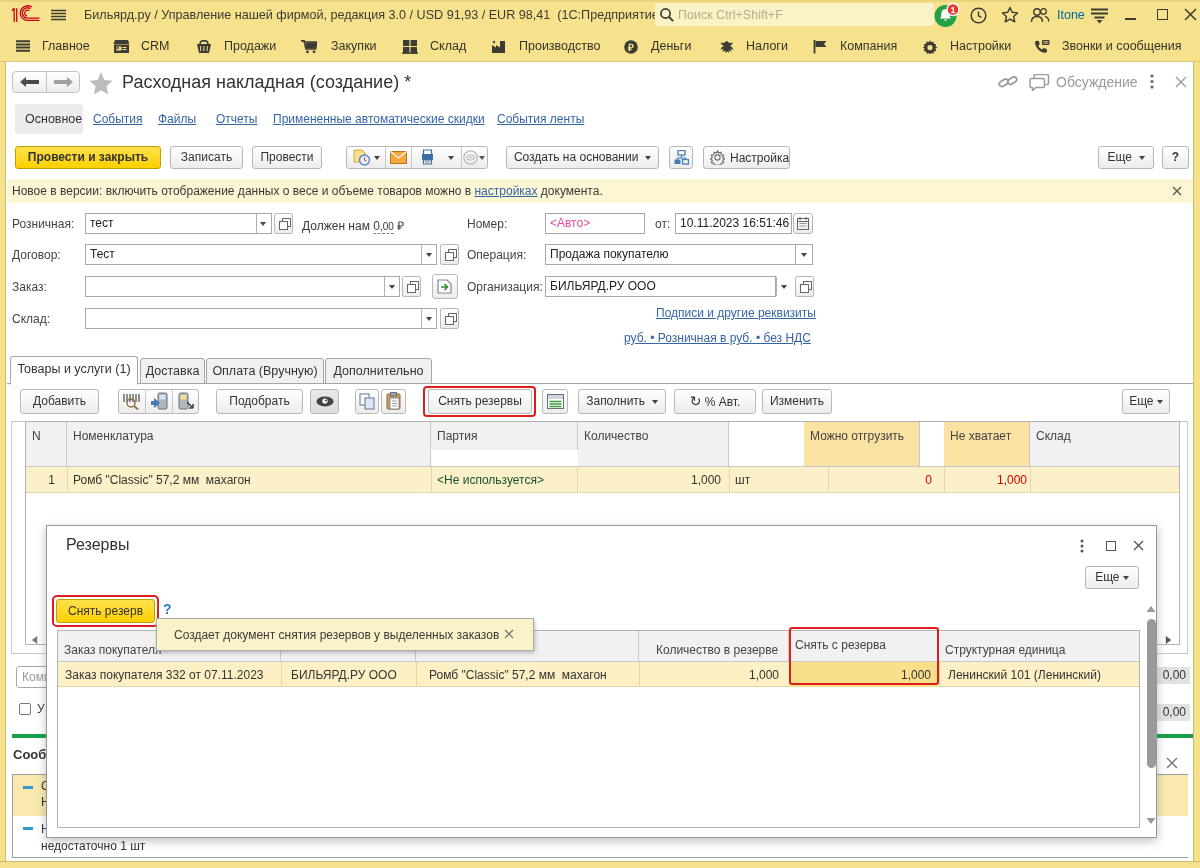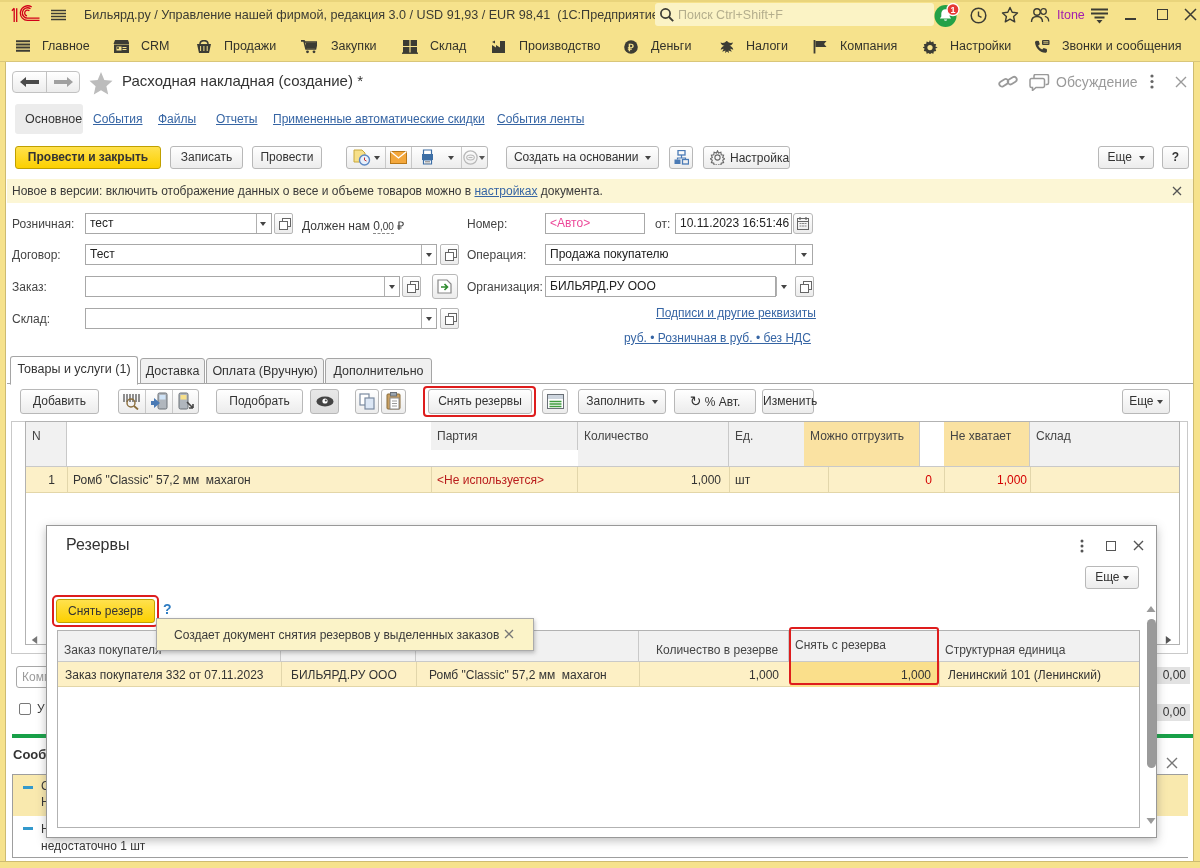--- a/index.html
+++ b/index.html
@@ -24,21 +24,21 @@
 .cellR{text-align:right}
 .mbtxt{top:39px;font-size:12.5px;color:#33332b}
 .mbi{top:40px;width:16px;height:14px}
 .ob{width:19px;height:21px;border-radius:2px}
 .ob::before{content:"";position:absolute;left:7px;top:4px;width:7px;height:7px;border:1px solid #666;background:#fff}
 .ob::after{content:"";position:absolute;left:4px;top:7px;width:7px;height:7px;border:1px solid #666;background:#fff}
 .tab{position:absolute;top:358px;height:26px;border:1px solid #a5a5a5;border-radius:3px 3px 0 0;background:#f0f0f0;font-size:12.5px;color:#333;text-align:center;line-height:25px}
 .hcell{position:absolute;background:#f1f1f1;border-right:1px solid #c9c9c9;font-size:12px;color:#444;padding:7px 0 0 6px}
 .rcell{position:absolute;font-size:12px;color:#333;padding:6px 6px 0 6px}
 .mcell{position:absolute;font-size:12px;color:#333}
-.rcell.gray{color:#b91c1c}
+.rcell.gray{color:#14532d}
 .rcell.red{color:#d40000}
 </style></head>
 <body>
 <div id="stage">
   <div class="abs" id="topbar"></div>
   <div class="abs" id="menubar"></div>
   <div class="abs" id="frameL"></div>
   <div class="abs" id="frameR"></div>
   <div class="abs" id="frameB"></div>
 
@@ -73,21 +73,21 @@
   </svg>
   <svg class="abs" style="left:1001px;top:6px" width="18" height="18" viewBox="0 0 18 18">
     <path d="M9 1.5 L11.2 6.3 16.5 6.9 12.6 10.5 13.7 15.8 9 13.1 4.3 15.8 5.4 10.5 1.5 6.9 6.8 6.3 Z" fill="none" stroke="#3c3c34" stroke-width="1.4" stroke-linejoin="round"></path>
   </svg>
   <svg class="abs" style="left:1030px;top:7px" width="20" height="16" viewBox="0 0 20 16">
     <circle cx="7" cy="5" r="3.2" fill="none" stroke="#3c3c34" stroke-width="1.4"></circle>
     <path d="M1.5 15 c0-3.5 2.4-5.5 5.5-5.5 s5.5 2 5.5 5.5" fill="none" stroke="#3c3c34" stroke-width="1.4"></path>
     <circle cx="13.5" cy="4.5" r="2.8" fill="none" stroke="#3c3c34" stroke-width="1.3"></circle>
     <path d="M14.8 9.3 c2.4 0.4 3.9 2.3 3.9 5.2" fill="none" stroke="#3c3c34" stroke-width="1.3"></path>
   </svg>
-  <div class="abs" style="left:1057px;top:8px;font-size:12.5px;color:#a21caf">Itone</div>
+  <div class="abs" style="left:1057px;top:8px;font-size:12.5px;color:#0369a1">Itone</div>
   <svg class="abs" style="left:1091px;top:8px" width="17" height="16" viewBox="0 0 17 16">
     <path d="M0 1.5 h17 M0 5.5 h17 M3.5 9.5 h10" stroke="#3c3c34" stroke-width="1.8"></path>
     <path d="M5.5 12 h6 l-3 3.4z" fill="#3c3c34"></path>
   </svg>
   <div class="abs" style="left:1125px;top:18px;width:11px;height:2px;background:#3c3c34"></div>
   <div class="abs" style="left:1157px;top:9px;width:11px;height:11px;border:1.5px solid #3c3c34"></div>
   <svg class="abs" style="left:1184px;top:8px" width="13" height="13" viewBox="0 0 13 13">
     <path d="M1 1 L12 12 M12 1 L1 12" stroke="#3c3c34" stroke-width="1.5"></path>
   </svg>
 
@@ -158,21 +158,21 @@
   <div class="abs" style="left:46px;top:72px;width:1px;height:20px;background:#c2c2c2"></div>
   <svg class="abs" style="left:20px;top:77px" width="19" height="10" viewBox="0 0 19 10">
       <path d="M6 0 L6 3 H19 V7 H6 L6 10 L0 5z" fill="#4a4a4a"></path>
     </svg>
   <svg class="abs" style="left:54px;top:77px" width="19" height="10" viewBox="0 0 19 10">
       <path d="M13 0 L13 3 H0 V7 H13 L13 10 L19 5z" fill="#a0a0a0"></path>
     </svg>
   <svg class="abs" style="left:88px;top:72px" width="26" height="24" viewBox="0 0 26 24">
       <path d="M13 0 L16.3 8 24.5 8.8 18.4 14.3 20.2 22.5 13 18.2 5.8 22.5 7.6 14.3 1.5 8.8 9.7 8z" fill="#bcbcbc"></path>
     </svg>
-  <div class="abs" style="left:122px;top:72px;font-size:15px;color:#333">Расходная накладная (создание) *</div>
+  <div class="abs" style="left:122px;top:72px;font-size:18px;color:#333">Расходная накладная (создание) *</div>
   <svg class="abs" style="left:998px;top:73px" width="20" height="18" viewBox="0 0 20 18">
     <g fill="none" stroke="#9a9a9a" stroke-width="1.8">
       <rect x="1" y="7.2" width="9.5" height="5.2" rx="2.6" transform="rotate(-32 5.75 9.8)"></rect>
       <rect x="9.5" y="5" width="9.5" height="5.2" rx="2.6" transform="rotate(-32 14.25 7.6)"></rect>
     </g>
   </svg>
   <svg class="abs" style="left:1029px;top:74px" width="21" height="17" viewBox="0 0 21 17">
     <path d="M5 4 V2 a1.5 1.5 0 0 1 1.5-1.5 H18 a1.5 1.5 0 0 1 1.5 1.5 V9 a1.5 1.5 0 0 1-1.5 1.5 h-1.5" fill="none" stroke="#9a9a9a" stroke-width="1.5"></path>
     <path d="M2.5 4.5 h11.5 a1.5 1.5 0 0 1 1.5 1.5 v6 a1.5 1.5 0 0 1-1.5 1.5 H7 l-3.5 3 v-3 H2.5 a1.5 1.5 0 0 1-1.5-1.5 v-6 a1.5 1.5 0 0 1 1.5-1.5z" fill="#fff" stroke="#9a9a9a" stroke-width="1.5"></path>
   </svg>
@@ -340,29 +340,29 @@
   <div class="btn" style="left:428px;top:389px;width:104px;height:25px;line-height:23px">Снять резервы</div>
   <div class="redbox" style="left:423px;top:386px;width:113px;height:31px"></div>
   <div class="btn" style="left:542px;top:389px;width:26px;height:25px"></div>
   <svg class="abs" style="left:547px;top:394px" width="17" height="15" viewBox="0 0 17 15">
     <rect x="0.5" y="0.5" width="16" height="14" fill="#fff" stroke="#6a7077"></rect>
     <rect x="1" y="1" width="15" height="4" fill="#cdd5de"></rect>
     <path d="M2.5 7.5 h12 M2.5 10 h12 M2.5 12.5 h12" stroke="#3f9c3f" stroke-width="1.4"></path>
   </svg>
   <div class="btn" style="left:578px;top:389px;width:88px;height:25px;line-height:23px">Заполнить &nbsp;<span class="caret"></span></div>
   <div class="btn" style="left:674px;top:389px;width:82px;height:25px;line-height:23px"><span style="font-size:14px">↻</span> % Авт.</div>
-  <div class="btn" style="left:762px;top:389px;width:52px;height:25px;line-height:23px">Изменить</div>
+  <div class="btn" style="left:762px;top:389px;width:70px;height:25px;line-height:23px">Изменить</div>
   <div class="btn" style="left:1122px;top:389px;width:48px;height:25px;line-height:23px">Еще <span class="caret"></span></div>
 
   <div class="abs" style="left:11px;top:421px;width:1177px;height:233px;border:1px solid #c9c9c9;background:#fff"></div>
   <div class="abs" style="left:25px;top:421px;width:1155px;height:224px;border:1px solid #b2b2b2;background:#fff"></div>
   <div class="hcell" style="left:26px;top:422px;width:41px;height:45px">N</div>
+  <div class="hcell" style="left:67px;top:422px;width:364px;height:45px">Номенклатура</div>
   <div class="hcell" style="left:431px;top:422px;width:147px;height:28px">Партия</div>
   <div class="hcell" style="left:578px;top:422px;width:151px;height:45px">Количество</div>
-  <div class="hcell" style="left:729px;top:422px;width:99px;height:45px">Ед.</div>
   <div class="hcell" style="left:804px;top:422px;width:116px;height:45px;background:#fae2a2">Можно отгрузить</div>
   <div class="hcell" style="left:944px;top:422px;width:86px;height:45px;background:#fae2a2">Не хватает</div>
   <div class="hcell" style="left:1030px;top:422px;width:149px;height:45px;border-right:none">Склад</div>
   <div class="abs" style="left:26px;top:466px;width:1153px;height:1px;background:#c9c9c9"></div>
   <div class="abs" style="left:26px;top:467px;width:1153px;height:26px;background:#fcf0c8;border-bottom:1px solid #e3d6a8"></div>
 
   <div class="abs" style="left:67px;top:467px;width:1px;height:26px;background:#e2d6ab"></div>
   <div class="abs" style="left:431px;top:467px;width:1px;height:26px;background:#e2d6ab"></div>
   <div class="abs" style="left:577px;top:467px;width:1px;height:26px;background:#e2d6ab"></div>
   <div class="abs" style="left:729px;top:467px;width:1px;height:26px;background:#e2d6ab"></div>

